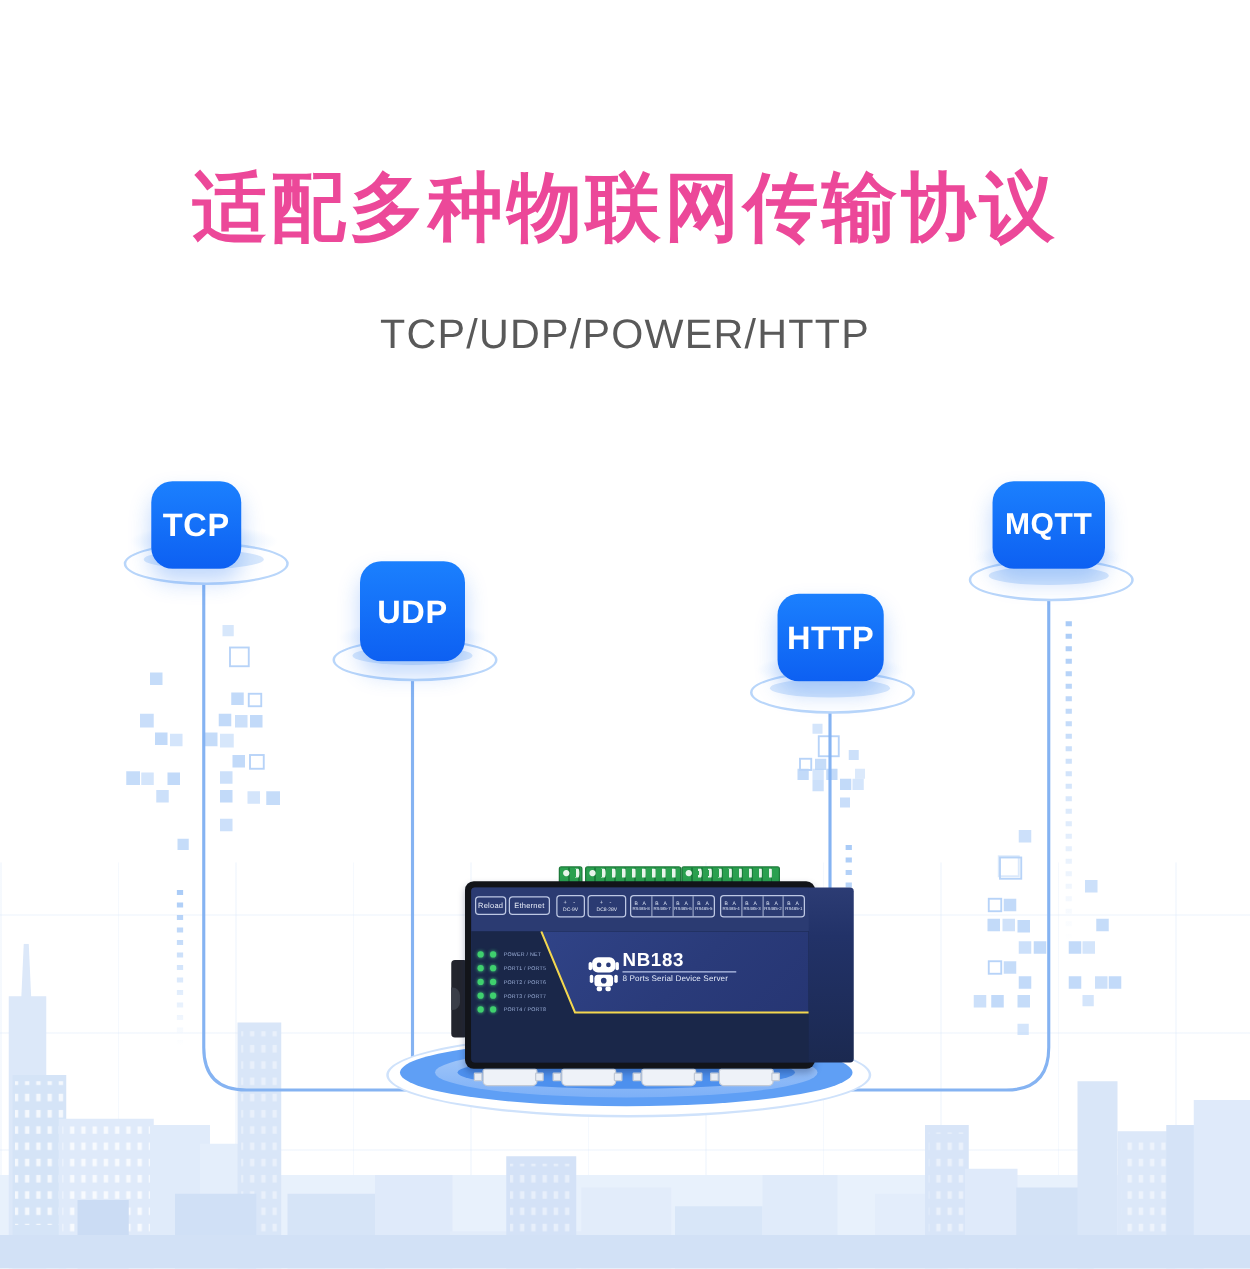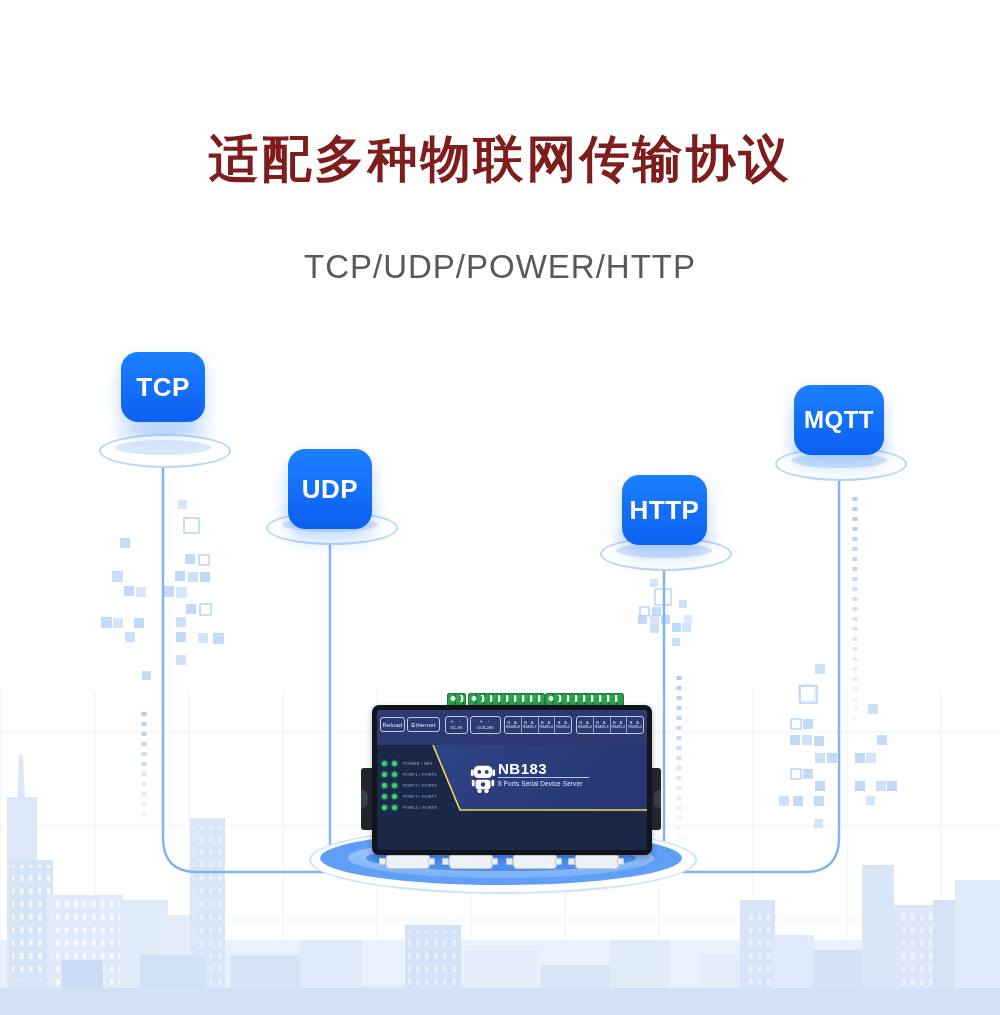--- a/index.html
+++ b/index.html
@@ -1,39 +1,39 @@
 <!DOCTYPE html>
 <html><head>
 <meta charset="utf-8">
 <style>
   html,body{margin:0;padding:0;background:#ffffff;}
   .stage{position:relative;width:1000px;height:1015px;overflow:hidden;background:#ffffff;
          font-family:"Liberation Sans","DejaVu Sans",sans-serif;}
 
   
   .title{position:absolute;top:126px;left:0;width:100%;text-align:center;margin:0;
-         font-size:50px;font-weight:bold;color:#7f1d1d;letter-spacing:3px;}
+         font-size:60px;font-weight:bold;color:#ec4899;letter-spacing:3px;}
   .subtitle{position:absolute;top:248px;left:0;width:100%;text-align:center;
          font-size:33px;font-weight:400;color:#595959;letter-spacing:1px;}
 
   
   .grid-layer{position:absolute;left:0;right:0;top:690px;bottom:0;z-index:0;opacity:.5;
     background-image:
       repeating-linear-gradient(0deg, rgba(185,210,243,.28) 0 1.5px, transparent 1.5px 94px),
       repeating-linear-gradient(90deg, rgba(185,210,243,.28) 0 1.5px, transparent 1.5px 94px);}
   .skyline{position:absolute;left:0;bottom:0;z-index:1;}
   .decor{position:absolute;left:0;top:0;z-index:2;}
   .links{position:absolute;left:0;top:0;z-index:2;}
 
   
   .badge{position:absolute;z-index:6;display:flex;align-items:center;justify-content:center;
          color:#ffffff;font-weight:bold;font-size:26px;letter-spacing:.5px;border-radius:17px;
          background:linear-gradient(180deg,#1b80fe,#0d60f2);
          box-shadow:0 10px 18px rgba(25,110,245,.28);}
-  .b-tcp {left:121px;top:352px;width:84px;height:70px;}
+  .b-tcp {left:121px;top:385px;width:72px;height:70px;}
   .b-udp {left:288px;top:449px;width:84px;height:80px;}
   .b-http{left:622px;top:475px;width:85px;height:70px;}
   .b-mqtt{left:794px;top:385px;width:90px;height:70px;font-size:24px;}
 
   
   .platform{position:absolute;z-index:4;width:150px;height:40px;}
   .platform .glow{position:absolute;left:15px;top:-12px;width:120px;height:26px;border-radius:50%;
          background:radial-gradient(ellipse at center, rgba(150,195,250,.45), rgba(150,195,250,0) 70%);}
   .platform .ring{position:absolute;left:11px;top:2px;width:128px;height:30px;border-radius:50%;
          background:#ffffff;border:2px solid #b9d6fa;}
@@ -66,21 +66,21 @@
   .tb{position:absolute;top:9px;height:18px;background:#2aa04f;border:1px solid #1d7a3a;border-radius:2px;
       background-image:repeating-linear-gradient(90deg, rgba(0,0,0,0) 0 6.5px, rgba(0,60,25,.35) 6.5px 8px);}
   .tb::before{content:'';position:absolute;left:1px;right:1px;top:1px;height:7px;
       background-image:repeating-radial-gradient(circle at 4px 3.5px, #e7f4ea 0 2.1px, rgba(0,0,0,0) 2.9px 8px);}
   .tb1{left:87px;width:17px;} .tb2{left:108px;width:75px;} .tb3{left:185px;width:77px;}
 
   .chassis{position:absolute;left:12px;top:21px;width:280px;height:150px;background:#121419;
       border-radius:7px;box-shadow:0 3px 6px rgba(20,40,90,.35);}
   .panel{position:absolute;left:5px;top:5px;width:270px;height:140px;border-radius:3px;
       background:linear-gradient(180deg,#2c3c74 0,#24346а 20%,#1c2a52 100%);
-      background:linear-gradient(180deg,#2c3c74 0%,#223268 28%,#1b2950 100%);overflow:hidden;}
+      background:linear-gradient(180deg,#2c3c74 0%,#223268 28%,#1b2950 100%);overflow:hidden;padding-left:36px;}
 
   
   .tstrip{position:absolute;left:0;top:0;width:270px;height:35px;background:#2b3b72;}
   .sbox{position:absolute;border:1px solid rgba(216,226,248,.85);border-radius:3px;color:#e8edf8;
         display:flex;align-items:center;justify-content:center;line-height:1;}
   .sbox.btn{top:7px;height:13px;font-size:6px;letter-spacing:.2px;}
   .bx-reload{left:3px;width:23px;} .bx-eth{left:30px;width:31px;}
   .dcbox{top:6px;height:16px;flex-direction:column;gap:1px;font-size:4px;}
   .bx-dc1{left:68px;width:21px;} .bx-dc2{left:93px;width:29px;}
   .dcbox .pins{font-size:4.5px;letter-spacing:2px;}

